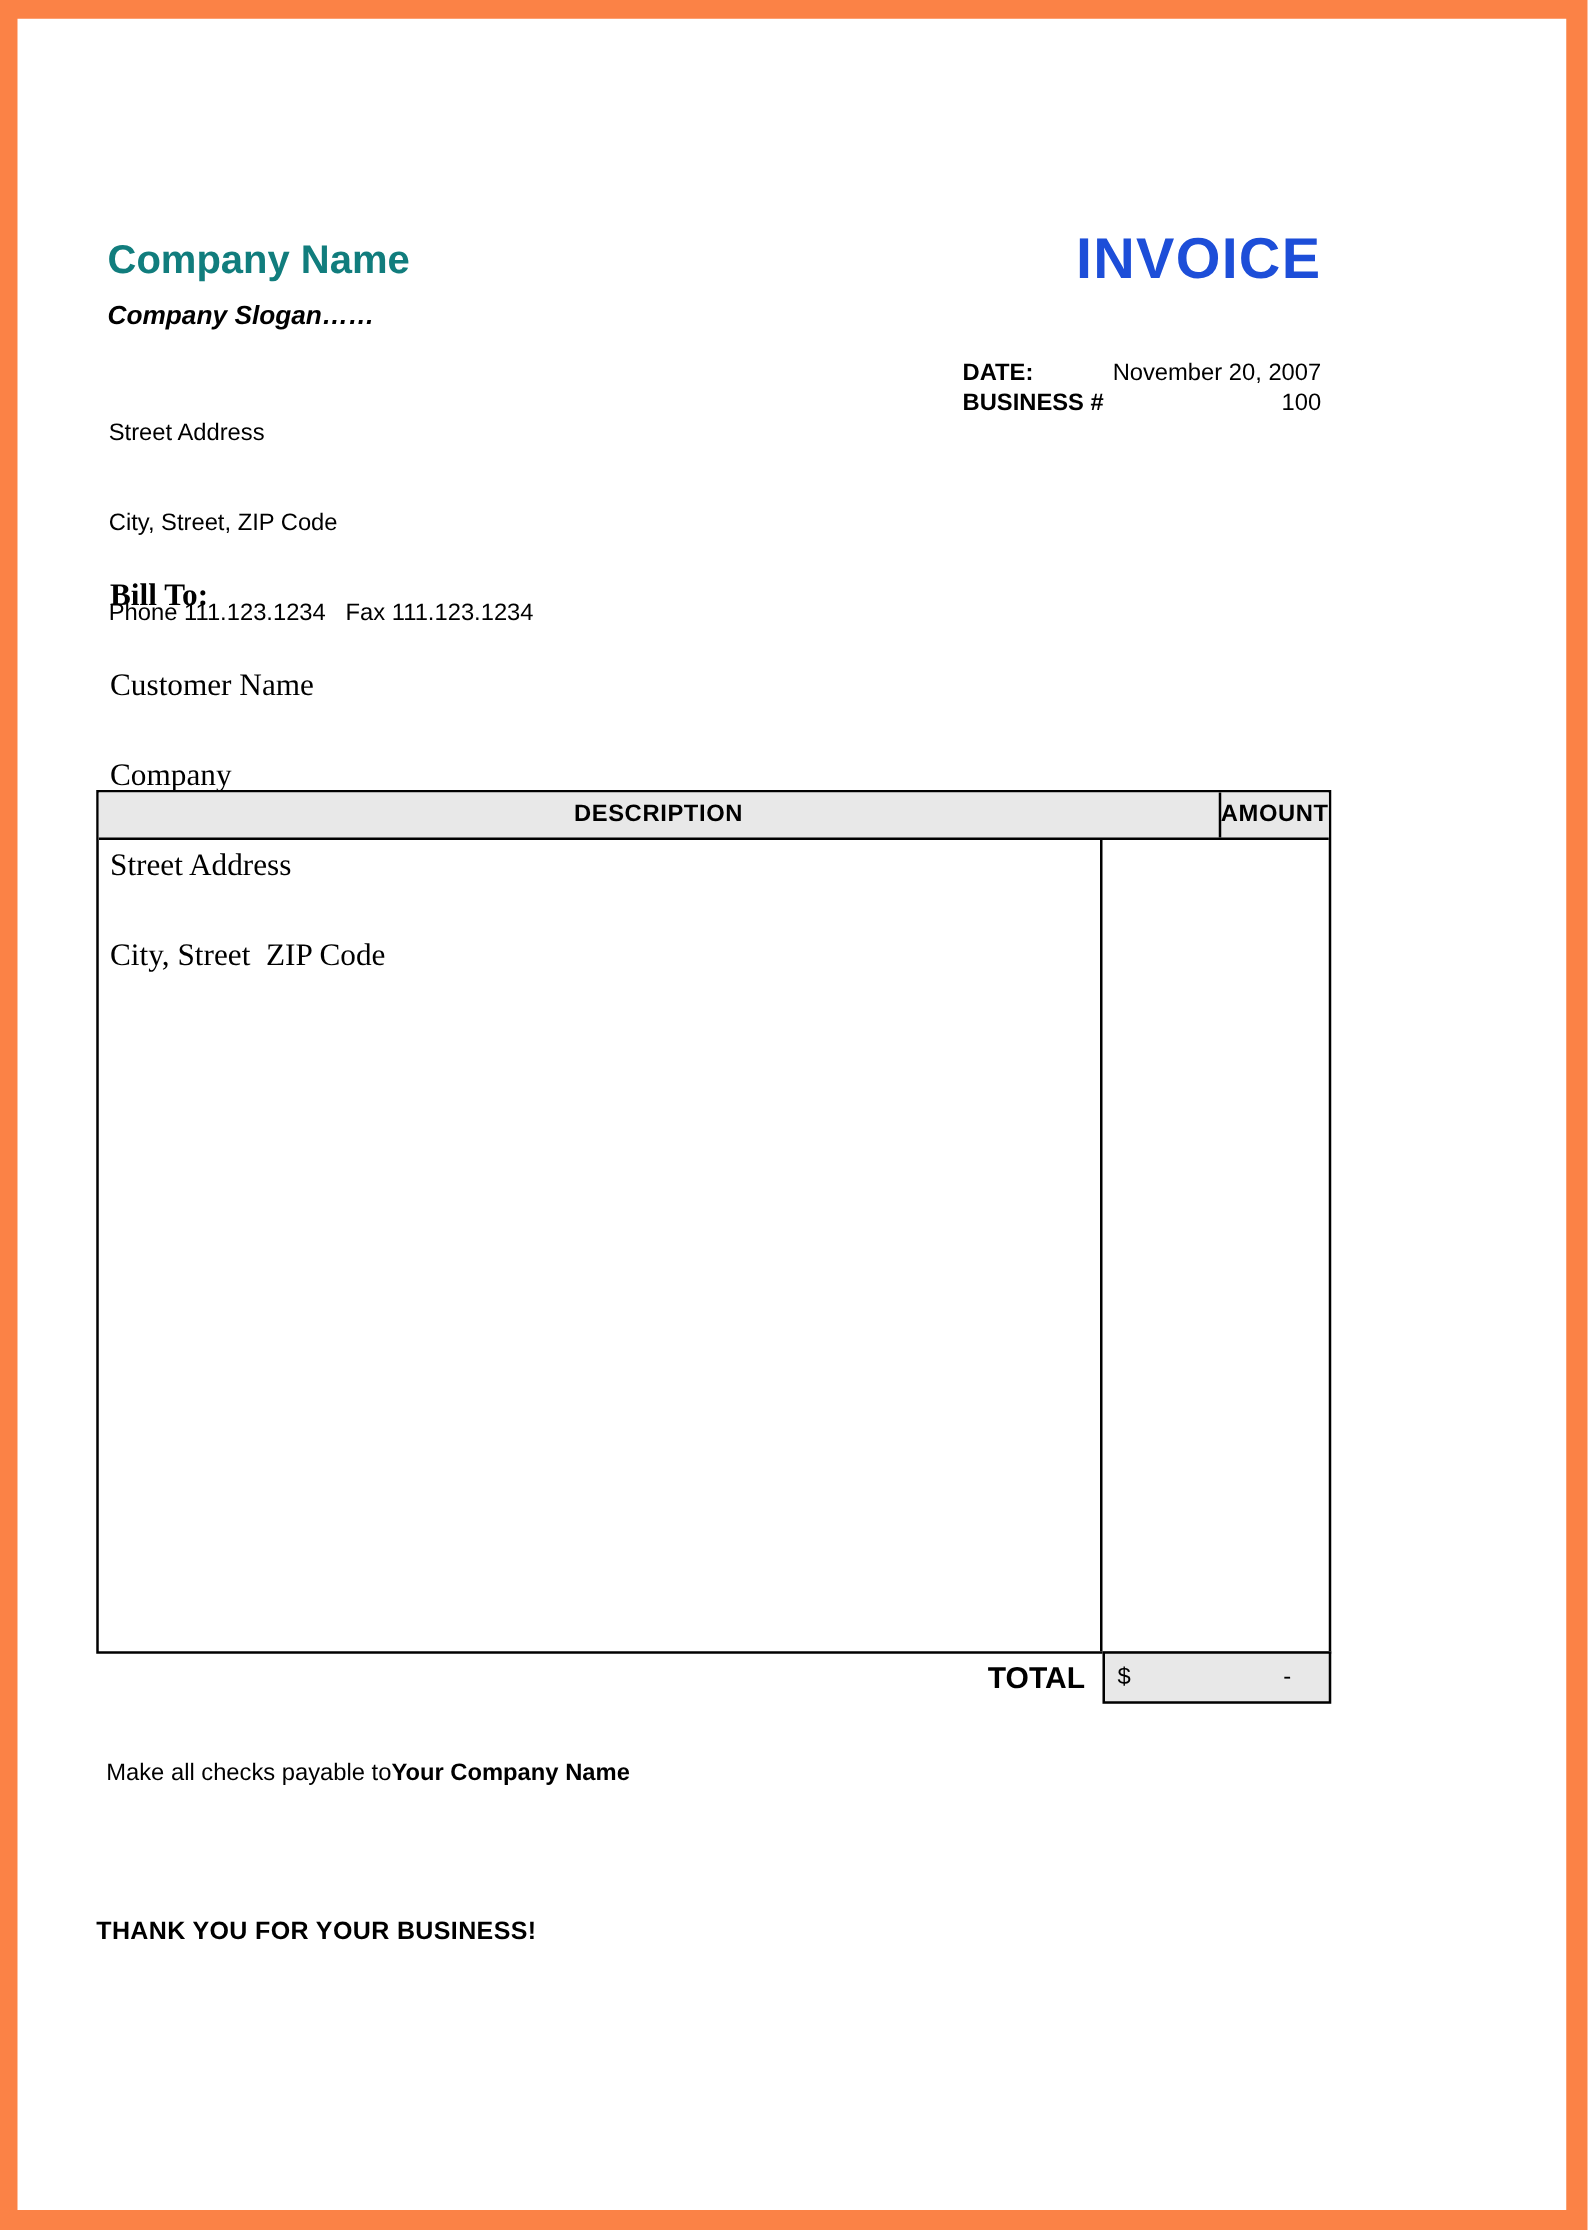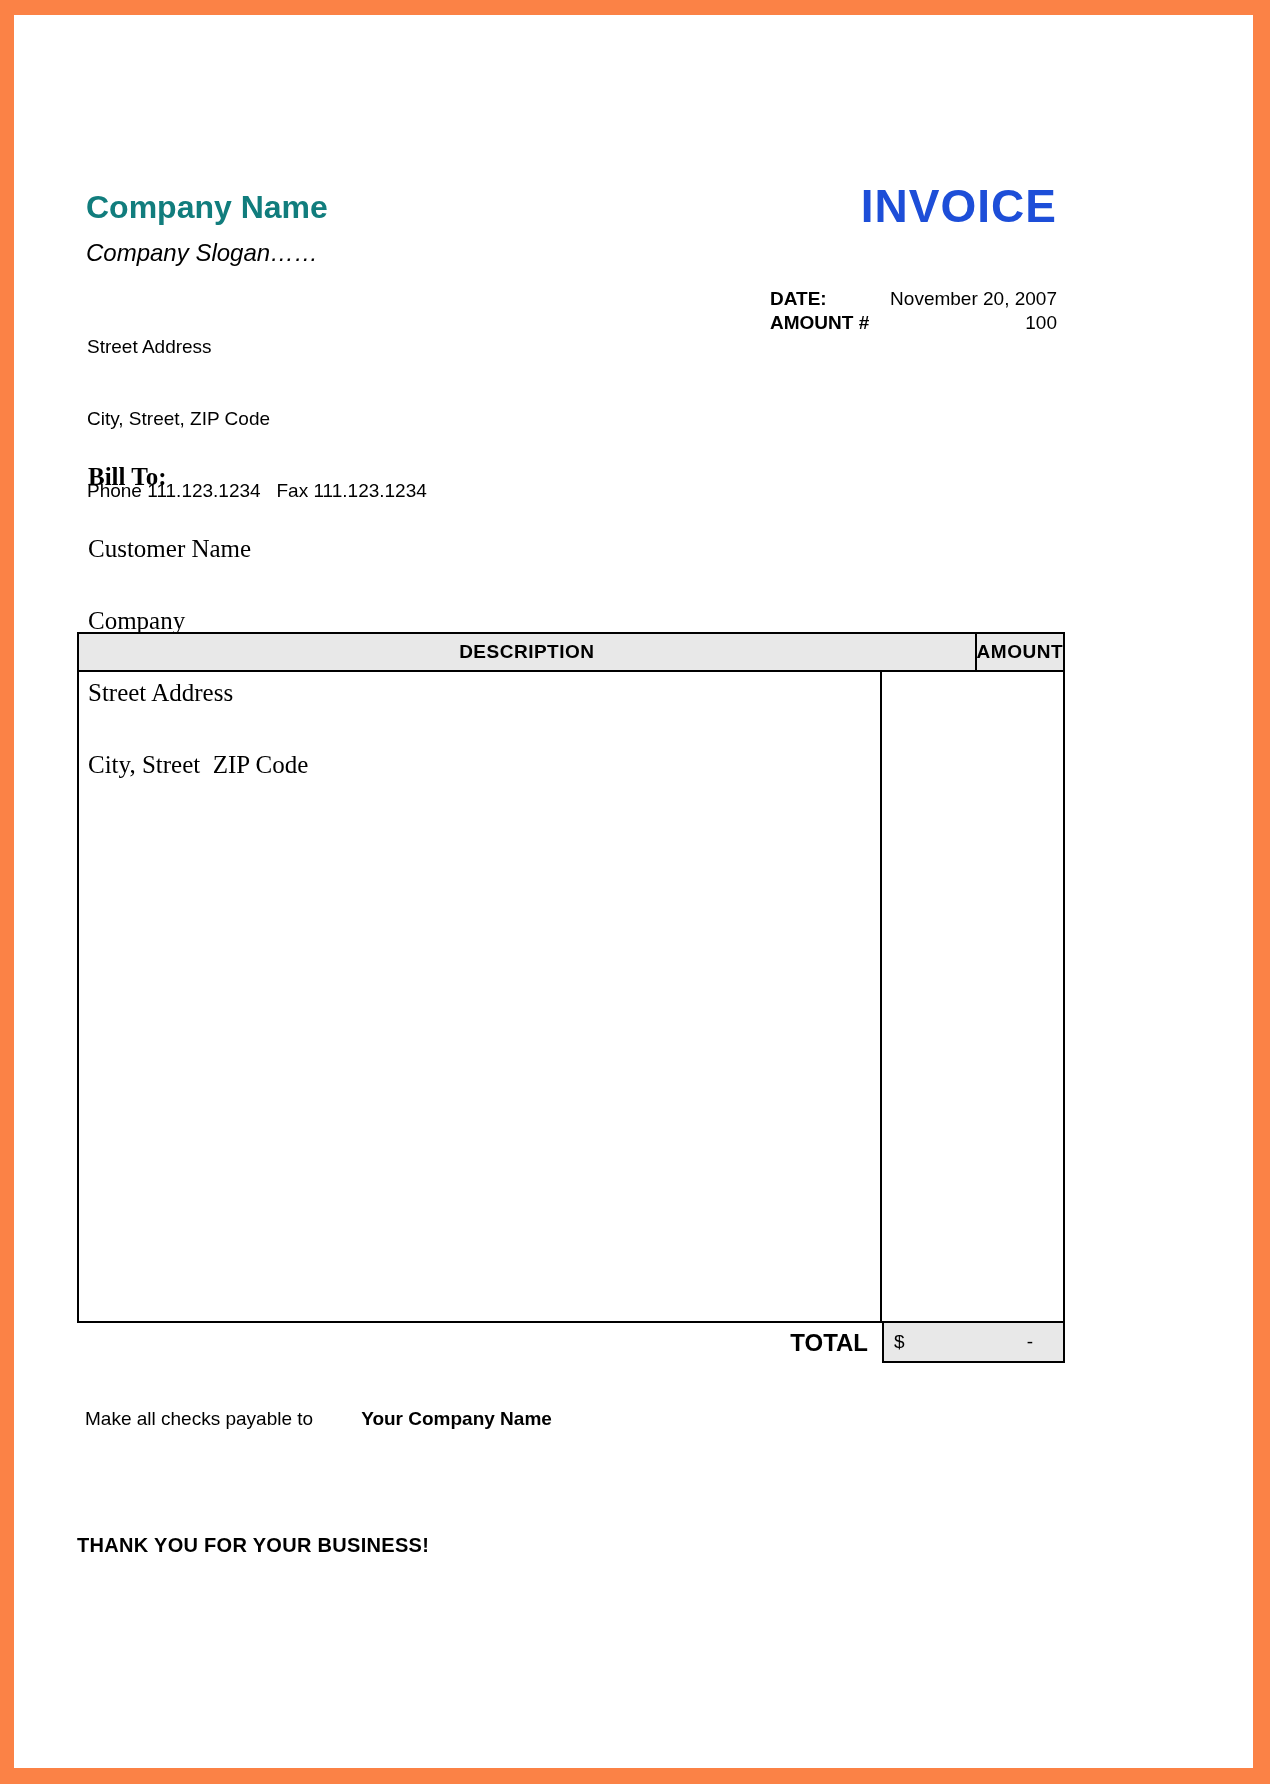--- a/index.html
+++ b/index.html
@@ -16,21 +16,21 @@
   }
   .abs { position:absolute; }
 
   .company-name {
     left:72px; top:169px;
     font-size:32px; font-weight:bold; line-height:46px;
     color:#117d7d; letter-spacing:0px;
   }
   .slogan {
     left:72px; top:225px;
-    font-size:24px; font-weight:normal; font-style:italic; line-height:26px;
+    font-size:21px; font-weight:bold; font-style:italic; line-height:26px;
   }
   .address-block {
     left:73px; top:272px;
     font-size:19px; line-height:24px; white-space:pre;
   }
   .invoice-title {
     top:167px; right:196px;
     font-size:46px; font-weight:bold; line-height:48px;
     color:#1d4ed8; letter-spacing:1px;
   }
@@ -77,21 +77,21 @@
     left:868px; top:1306px; width:183px; height:42px;
     box-sizing:border-box; border:2px solid #000; background:#e8e8e8;
     display:flex; align-items:center; justify-content:space-between;
     padding:0 30px 0 10px; font-size:19px;
   }
 
   .checks-note {
     left:71px; top:1392px;
     font-size:19px; line-height:24px;
   }
-  .checks-note b { font-weight:bold;margin-left:48px; }
+  .checks-note b { font-weight:bold; }
 
   .thank-you {
     left:63px; top:1518px; width:988px;
     text-align:left; font-size:20px; font-weight:bold; line-height:24px;
     letter-spacing:0.3px;
   }
 </style>
 </head>
 <body>
 
@@ -108,21 +108,21 @@
   </div>
 
   <div class="abs invoice-title">INVOICE</div>
 
   <div class="abs meta-block">
     <div class="meta-row">
       <span class="meta-label">DATE:</span>
       <span class="meta-value">November 20, 2007</span>
     </div>
     <div class="meta-row">
-      <span class="meta-label">AMOUNT #</span>
+      <span class="meta-label">BUSINESS #</span>
       <span class="meta-value">100</span>
     </div>
   </div>
 
   <div class="abs billto-block">
     <div class="billto-label">Bill To:</div>
     <div>Customer Name</div>
     <div>Company</div>
     <div>Street Address</div>
     <div>City, Street  ZIP Code</div>

